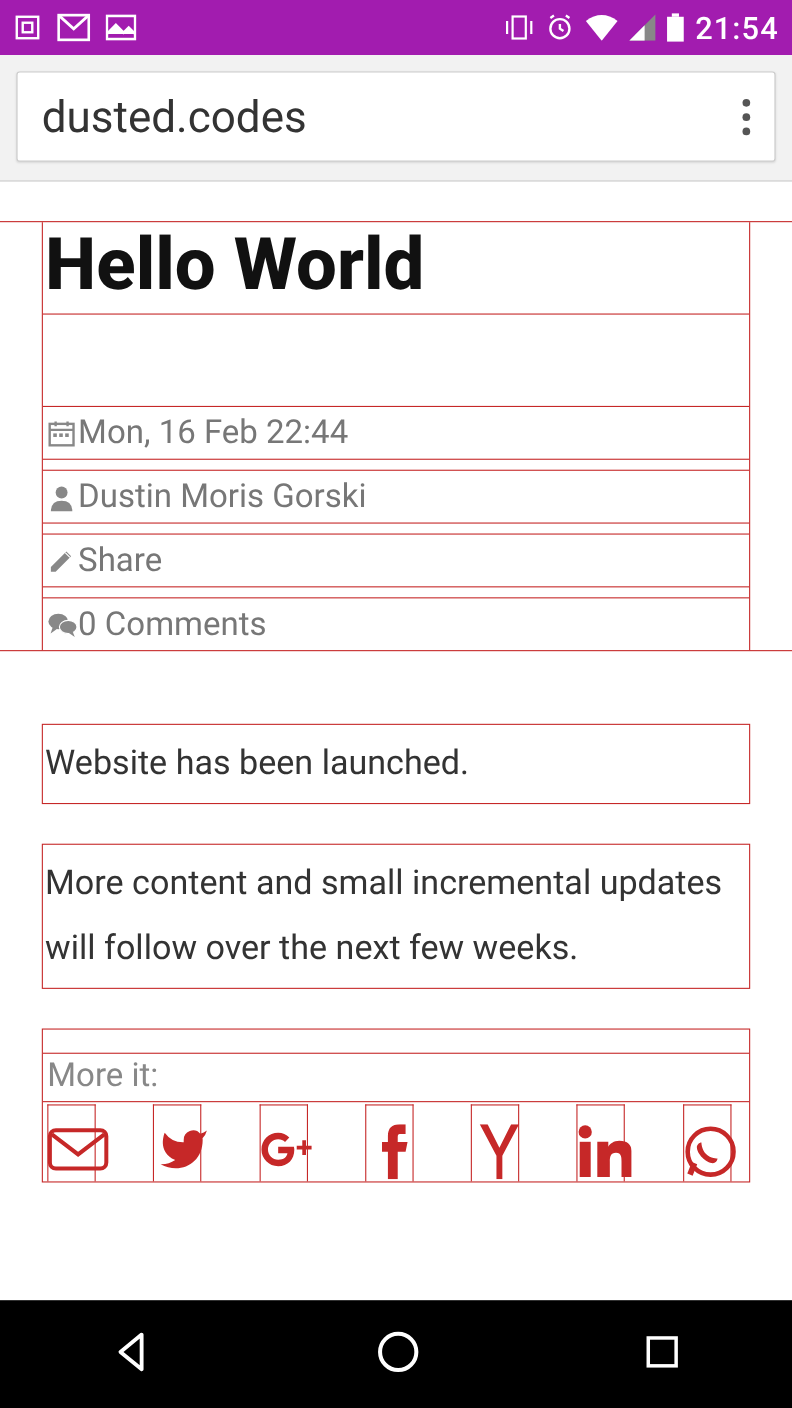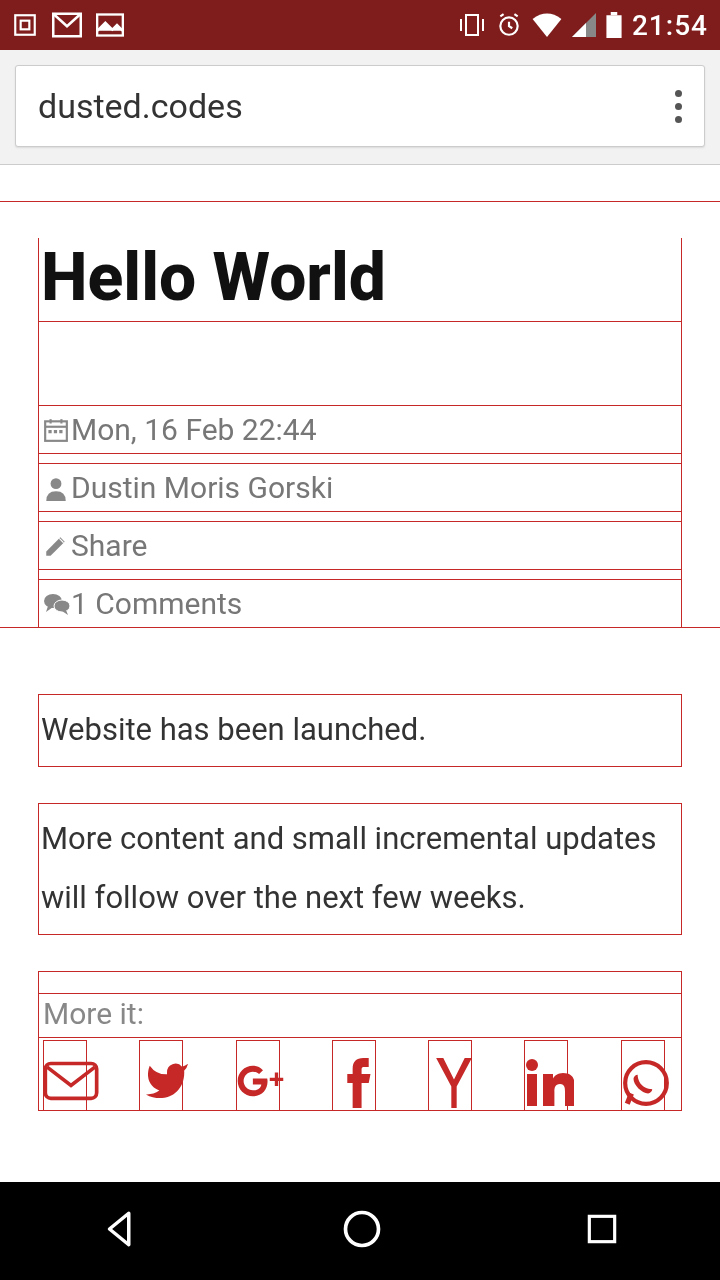--- a/index.html
+++ b/index.html
@@ -7,21 +7,21 @@
     width: 720px;
     height: 1280px;
     font-family: -apple-system, BlinkMacSystemFont, "Segoe UI", Roboto, sans-serif;
     background: #fff;
     overflow: hidden;
     position: relative;
   }
   
   .status-bar {
     height: 50px;
-    background: #7f1d1d;
+    background: #a21caf;
     color: #fff;
     display: flex;
     align-items: center;
     justify-content: space-between;
     padding: 0 12px;
     font-size: 28px;
     gap: 34px;
   }
   .status-left { display: flex; gap: 14px; align-items: center; }
   .status-right { display: flex; gap: 10px; align-items: center; }
@@ -39,21 +39,21 @@
     background: #fff;
     border: 1px solid #ccc;
     border-radius: 3px;
     height: 82px;
     display: flex;
     align-items: center;
     padding: 0 22px;
     justify-content: space-between;
     box-shadow: 0 1px 2px rgba(0,0,0,0.1);
   }
-  .url-text { font-size: 34px; color: #333; }
+  .url-text { font-size: 40px; color: #333; }
   .dots { display: flex; flex-direction: column; gap: 6px; }
   .dots span { width: 7px; height: 7px; background: #555; border-radius: 50%; }
 
   
   .page {
     padding-top: 36px;
   }
   .red-outer {
     border-top: 1px solid #c62828;
     border-bottom: 1px solid #c62828;
@@ -65,21 +65,20 @@
   }
   .title-box {
     border-bottom: 1px solid #c62828;
     padding: 0 2px 4px 2px;
   }
   h1 {
     font-size: 66px;
     font-weight: 800;
     color: #111;
     line-height: 1.2;
-    margin-top: 36px;
   }
   .gap-box {
     height: 84px;
     border-bottom: 1px solid #c62828;
   }
   .meta-row {
     border-bottom: 1px solid #c62828;
     padding: 6px 4px;
     display: flex;
     align-items: center;
@@ -269,21 +268,21 @@
       <div class="meta-row small-gap"></div>
       <div class="meta-row" style="border-bottom:none">
         <span class="meta-ico">
           <svg width="30" height="26" viewBox="0 0 28 24" fill="#888">
               <ellipse cx="10" cy="9" rx="9" ry="7"></ellipse>
               <path d="M5 14 L3 20 L10 15"></path>
               <ellipse cx="19" cy="14" rx="8" ry="6" fill="#888" stroke="#fff" stroke-width="1"></ellipse>
               <path d="M23 18 L25 23 L19 19"></path>
             </svg>
         </span>
-        <span>1 Comments</span>
+        <span>0 Comments</span>
       </div>
     </div>
   </div>
 
   <div class="para-gap-sm"></div>
 
   <div class="para-box">Website has been launched.</div>
 
   <div class="para-gap"></div>
 

